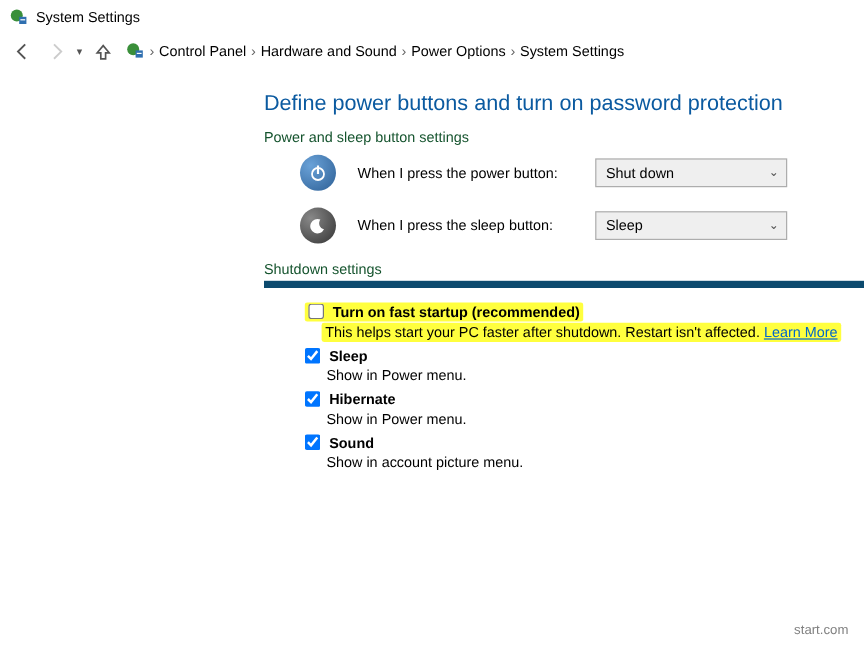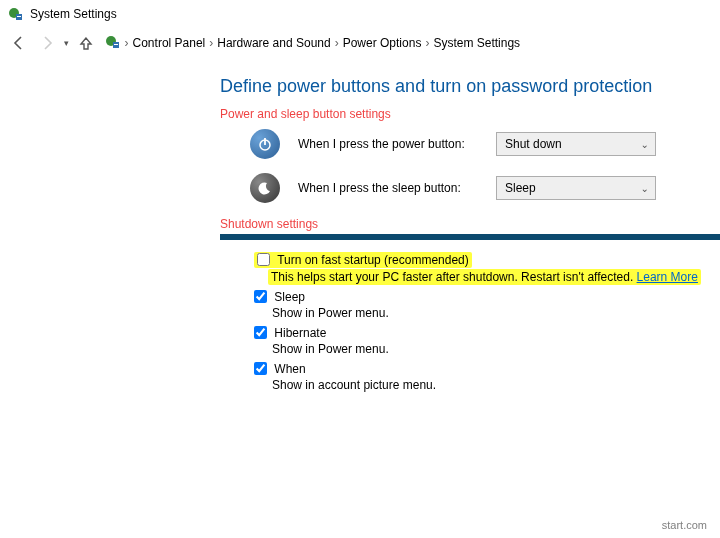--- a/index.html
+++ b/index.html
@@ -36,21 +36,21 @@
     .content {
       padding: 14px 0 0 220px;
     }
     h1.page-title {
       color: #0b5aa0;
       font-weight: 400;
       font-size: 18px;
       margin: 0 0 10px 0;
     }
     .desc { margin: 0 0 14px 0; line-height: 1.45; max-width: 540px; }
-    .section-hdr { color: #ef4444; margin: 0 0 8px 0; font-size: 12px; max-width: 540px; }
+    .section-hdr { color: #14532d; margin: 0 0 8px 0; font-size: 12px; max-width: 540px; }
     .section-hdr.underline { border-bottom: 6px solid #0c4a6e; padding-bottom: 3px; }
     .btn-row { display: flex; align-items: center; gap: 18px; margin: 8px 0 14px 30px; }
     .round-icon {
       width: 30px; height: 30px; border-radius: 50%;
       display: flex; align-items: center; justify-content: center;
     }
     .power-bg { background: radial-gradient(circle at 30% 30%, #6aa2d8, #2d5f95); }
     .sleep-bg { background: radial-gradient(circle at 30% 30%, #888, #333); }
     .btn-label { width: 180px; }
     .select {
@@ -62,21 +62,21 @@
       font-size: 12px;
     }
     .select .caret { font-size: 10px; color: #555; }
     .chk-row { margin: 4px 0 2px 34px; }
     .chk-row.hl {
       background: #ffff3e;
       display: inline-block;
       padding: 1px 3px;
       border-radius: 2px;
     }
-    .chk-row label { font-weight: 400; }
+    .chk-row label { font-weight: 700; }
     .chk-row input[type=checkbox] {
       width: 13px; height: 13px; margin: 0 4px 0 0; vertical-align: -2px;
     }
     .sub { margin: 0 0 6px 52px; }
     a.lm { color: #0066cc; text-decoration: underline; }
     .watermark {
       position: absolute;
       right: 10px;
       bottom: 6px;
       font-size: 11px;
@@ -188,18 +188,18 @@
   <p class="sub">Show in Power menu.</p>
 
   <div class="chk-row">
     <input type="checkbox" checked="" style="">
     <label>Hibernate</label>
   </div>
   <p class="sub">Show in Power menu.</p>
 
   <div class="chk-row">
     <input type="checkbox" checked="" style="">
-    <label>When</label>
+    <label>Sound</label>
   </div>
   <p class="sub">Show in account picture menu.</p>
 </div>
 
 <div class="watermark">start.com</div>
 
 </body></html>

